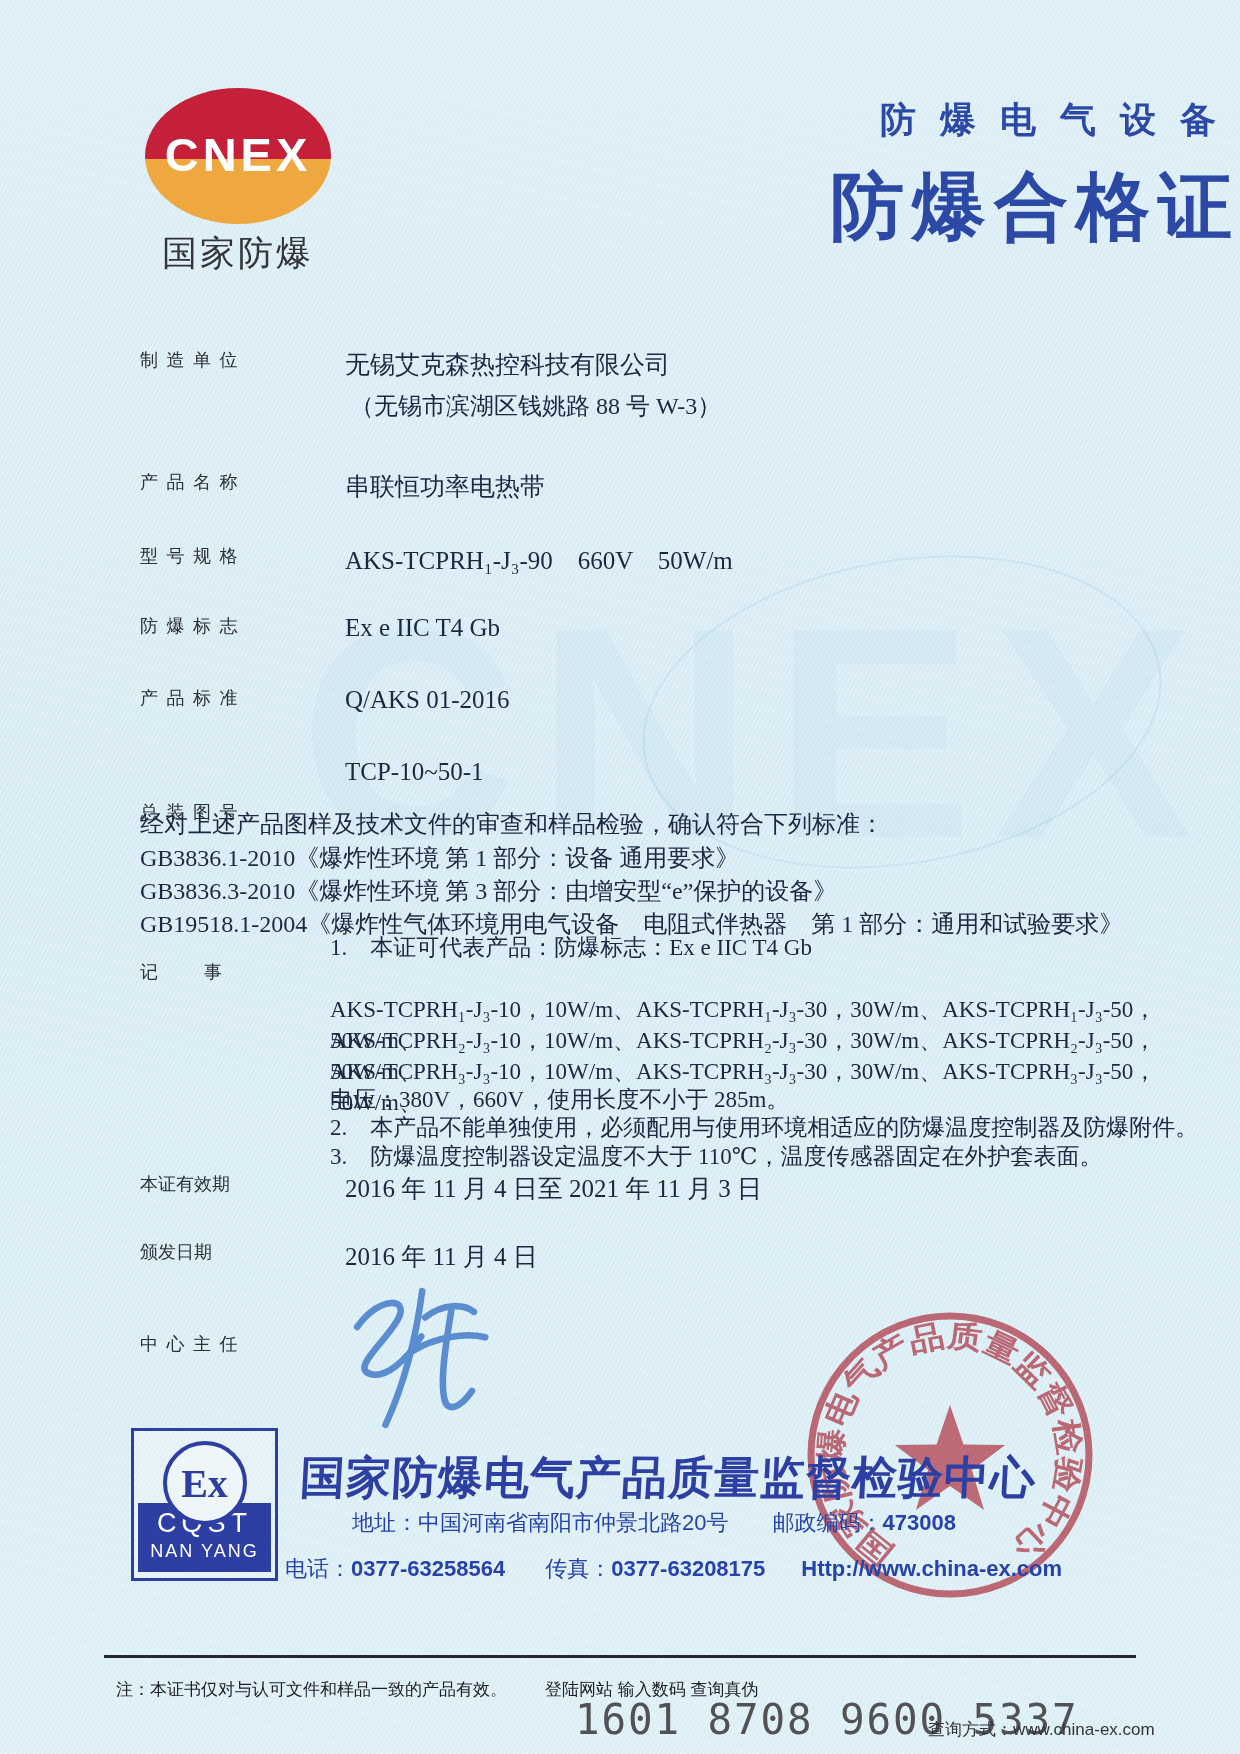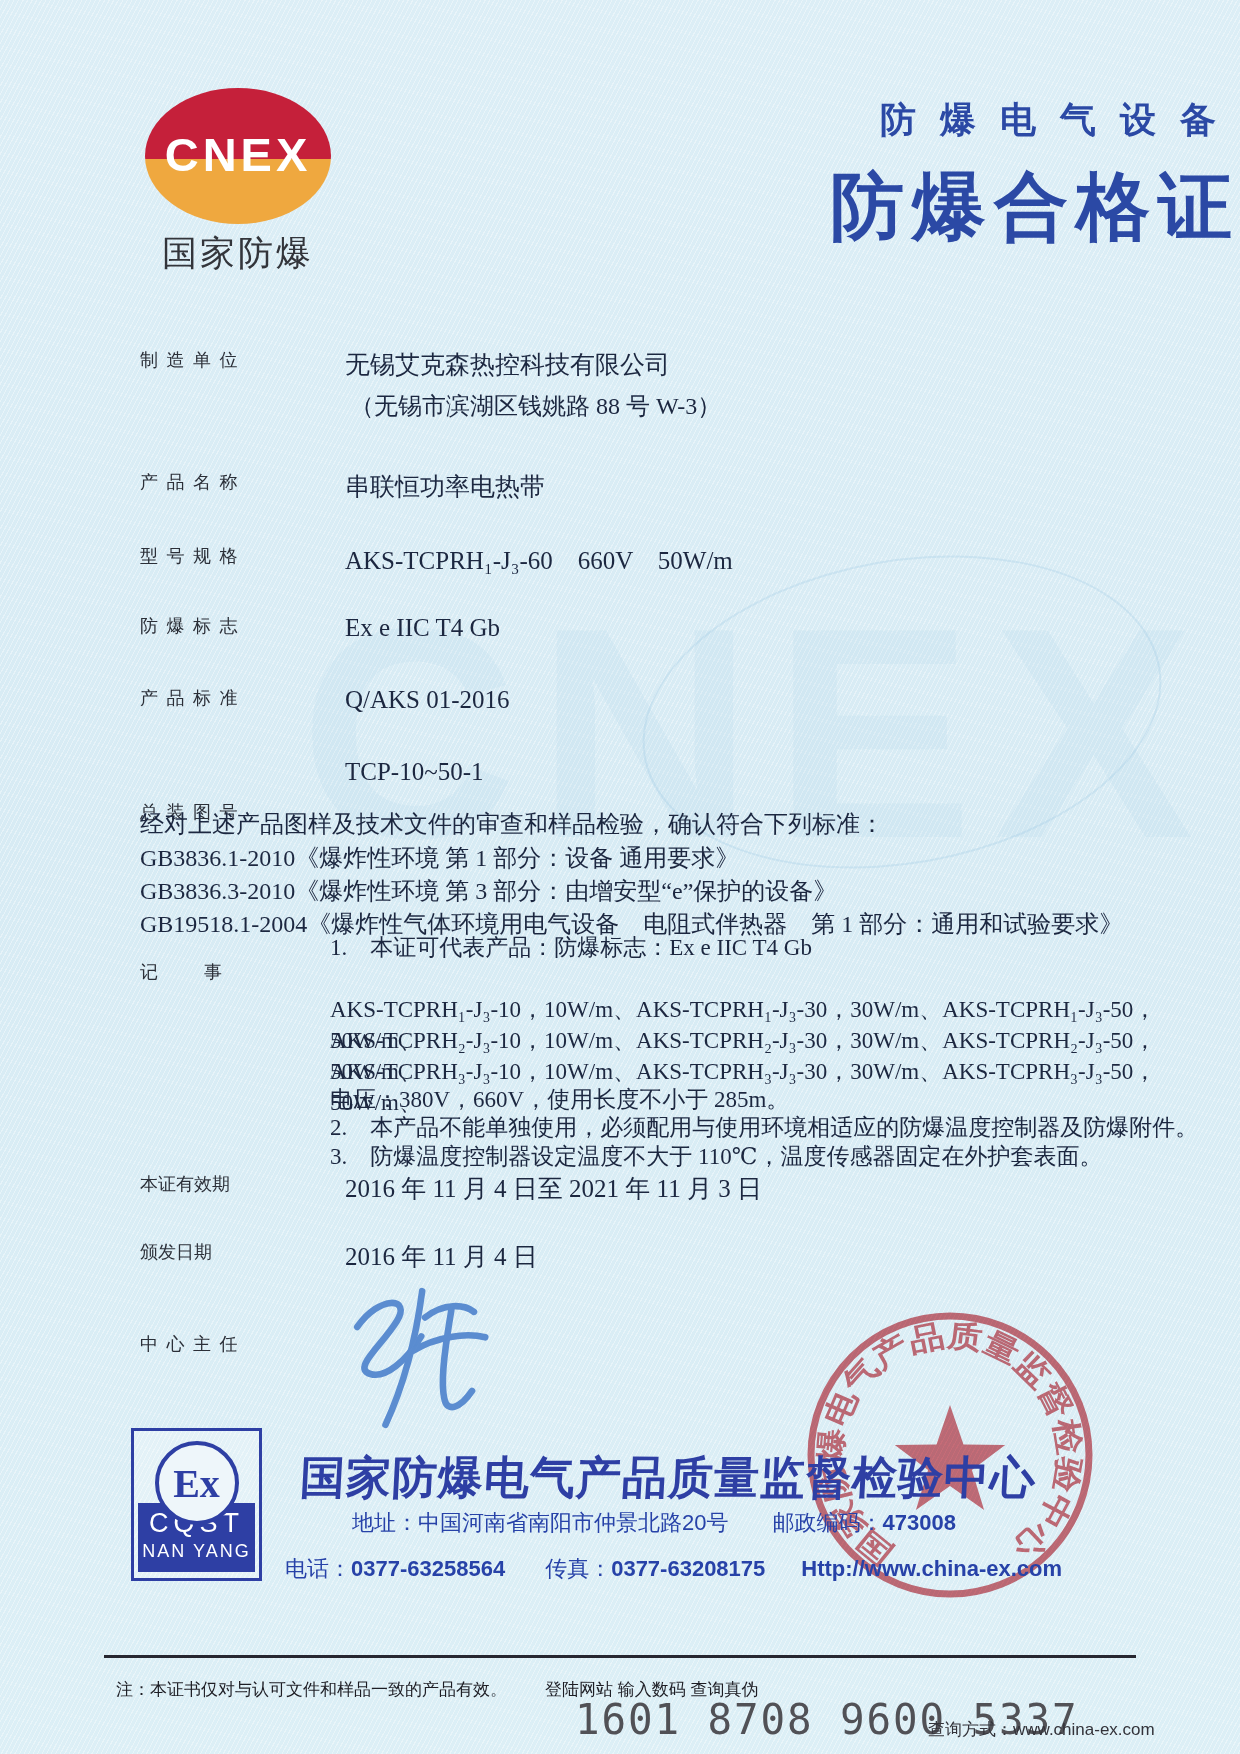--- a/index.html
+++ b/index.html
@@ -44,21 +44,21 @@
   .fvalue{left:345px;font-size:25px;color:#1c2740;}
   .fnote{left:350px;font-size:24px;color:#1c2740;}
   .para{left:140px;font-size:24px;color:#1c2740;}
   .remark{left:330px;font-size:23px;color:#1c2740;}
   
   .sig{left:330px;top:1278px;}
   
   .stamp{left:800px;top:1305px;opacity:.85;mix-blend-mode:multiply;}
   
   .ex-box{
-    left:131px;top:1428px;width:131px;height:153px;
+    left:131px;top:1428px;width:147px;height:153px;
     border:3px solid #2e3fa4;box-sizing:border-box;background:rgba(255,255,255,.25);
   }
   .ex-circle{
     position:absolute;left:50%;top:10px;transform:translateX(-50%);
     width:84px;height:84px;border-radius:50%;border:4px solid #2e3fa4;background:#eef6fa;
     display:flex;align-items:center;justify-content:center;z-index:2;box-sizing:border-box;
     font-family:"Liberation Serif",serif;font-weight:bold;font-size:40px;color:#2e3fa4;
   }
   .ex-blue{
     position:absolute;left:4px;right:4px;top:72px;bottom:6px;background:#2e3fa4;z-index:1;
@@ -106,21 +106,21 @@
   <div class="abs center-line doc-title">防爆合格证</div>
 
   <div class="abs flabel" style="top:348px">制 造 单 位</div>
   <div class="abs fvalue" style="top:348px">无锡艾克森热控科技有限公司</div>
   <div class="abs fnote" style="top:390px">（无锡市滨湖区钱姚路 88 号 W-3）</div>
 
   <div class="abs flabel" style="top:470px">产 品 名 称</div>
   <div class="abs fvalue" style="top:470px">串联恒功率电热带</div>
 
   <div class="abs flabel" style="top:544px">型 号 规 格</div>
-  <div class="abs fvalue" style="top:544px">AKS-TCPRH₁-J₃-60　660V　50W/m</div>
+  <div class="abs fvalue" style="top:544px">AKS-TCPRH₁-J₃-90　660V　50W/m</div>
 
   <div class="abs flabel" style="top:614px">防 爆 标 志</div>
   <div class="abs fvalue" style="top:614px">Ex e IIC T4 Gb</div>
 
   <div class="abs flabel" style="top:686px">产 品 标 准</div>
   <div class="abs fvalue" style="top:686px">Q/AKS 01-2016</div>
 
   <div class="abs flabel" style="top:800px">总 装 图 号</div>
   <div class="abs fvalue" style="top:758px">TCP-10~50-1</div>
 

